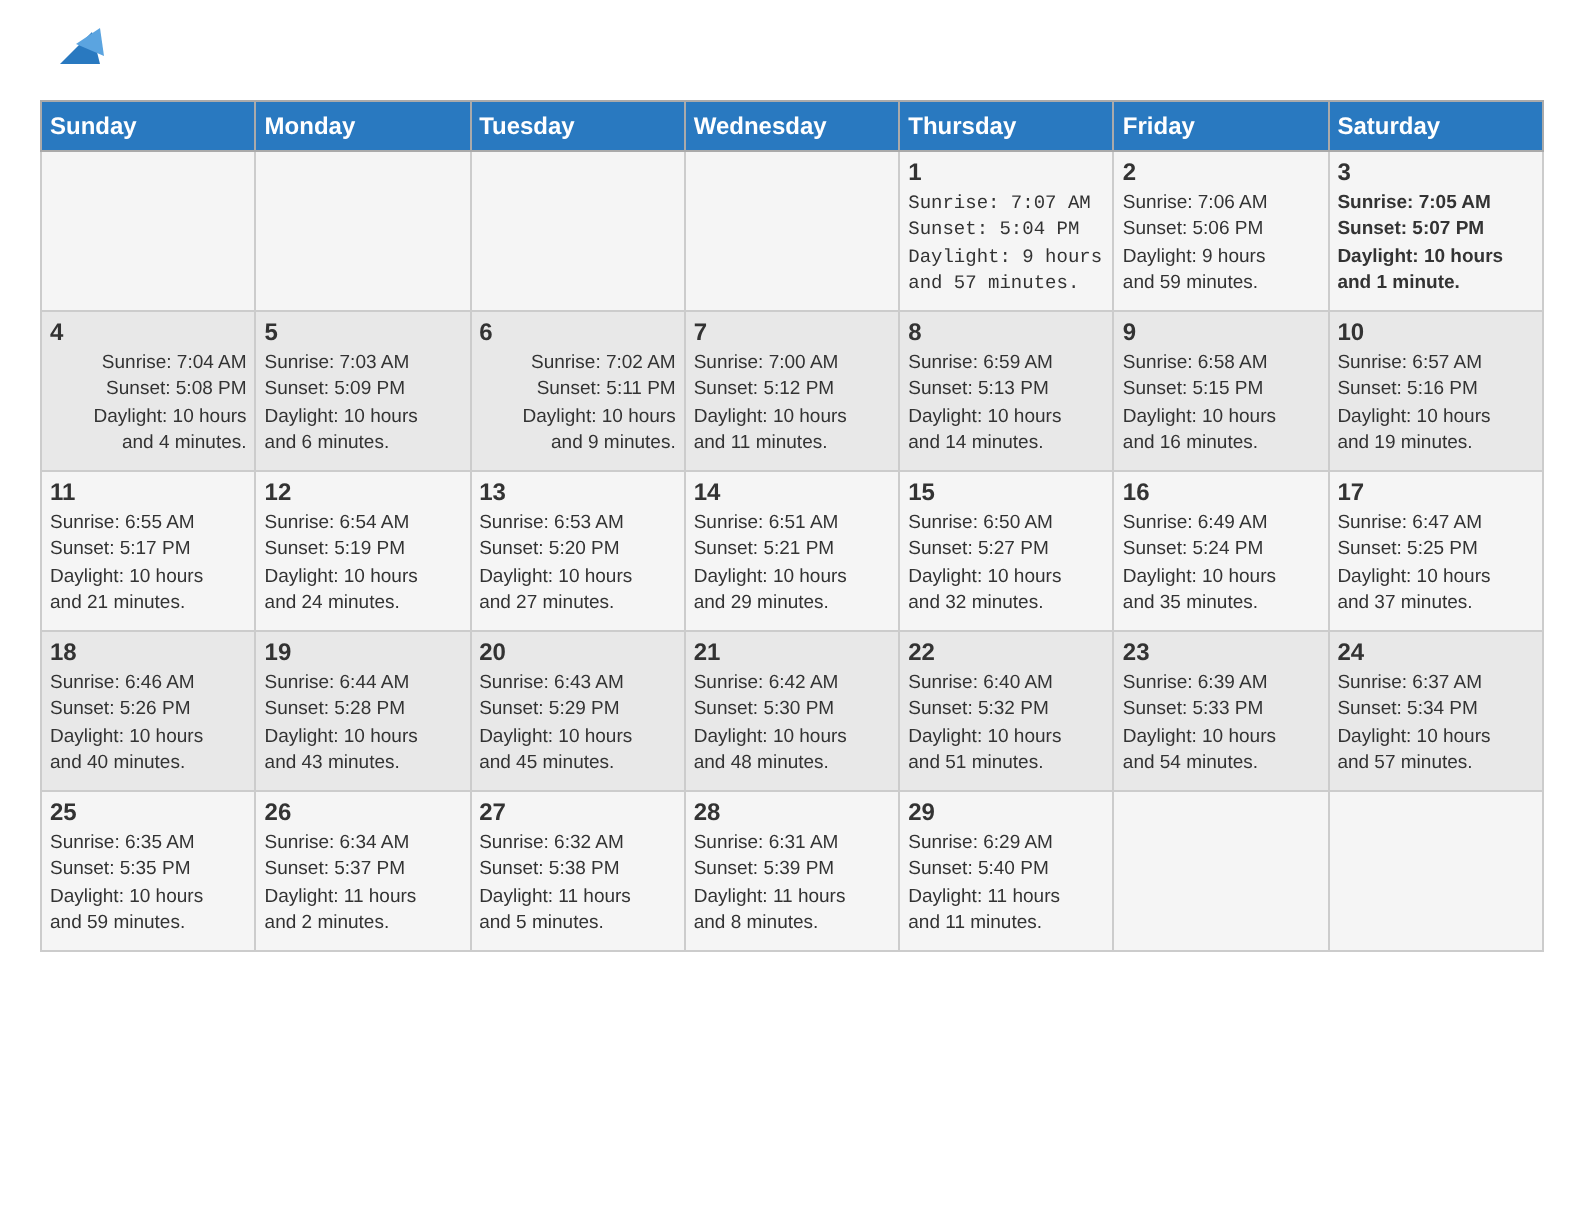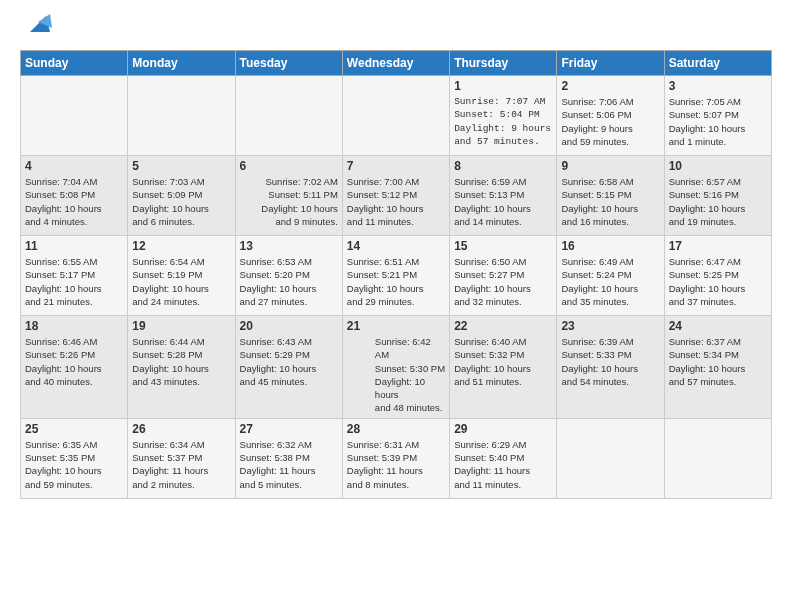--- a/index.html
+++ b/index.html
@@ -131,30 +131,30 @@
           </td>
           <td>
             <span class="day-num">2</span>
             <div class="day-info" style="white-space: pre-line;">Sunrise: 7:06 AM
 Sunset: 5:06 PM
 Daylight: 9 hours
 and 59 minutes.</div>
           </td>
           <td>
             <span class="day-num">3</span>
-            <div class="day-info" style="white-space: pre-line;">Sunrise: 7:05 AM
+            <div class="day-info" style="white-space: pre-line; font-weight: bold;">Sunrise: 7:05 AM
 Sunset: 5:07 PM
 Daylight: 10 hours
 and 1 minute.</div>
           </td>
         </tr>
         <tr>
           <td>
             <span class="day-num">4</span>
-            <div class="day-info" style="white-space: pre-line;">Sunrise: 7:04 AM
+            <div class="day-info" style="white-space: pre-line; text-align: right;">Sunrise: 7:04 AM
 Sunset: 5:08 PM
 Daylight: 10 hours
 and 4 minutes.</div>
           </td>
           <td>
             <span class="day-num">5</span>
             <div class="day-info" style="white-space: pre-line;">Sunrise: 7:03 AM
 Sunset: 5:09 PM
 Daylight: 10 hours
 and 6 minutes.</div>
@@ -263,21 +263,21 @@
           </td>
           <td>
             <span class="day-num">20</span>
             <div class="day-info" style="white-space: pre-line;">Sunrise: 6:43 AM
 Sunset: 5:29 PM
 Daylight: 10 hours
 and 45 minutes.</div>
           </td>
           <td>
             <span class="day-num">21</span>
-            <div class="day-info" style="white-space: pre-line; margin-left: 28px;">Sunrise: 6:42 AM
+            <div class="day-info" style="white-space: pre-line;">Sunrise: 6:42 AM
 Sunset: 5:30 PM
 Daylight: 10 hours
 and 48 minutes.</div>
           </td>
           <td>
             <span class="day-num">22</span>
             <div class="day-info" style="white-space: pre-line;">Sunrise: 6:40 AM
 Sunset: 5:32 PM
 Daylight: 10 hours
 and 51 minutes.</div>

